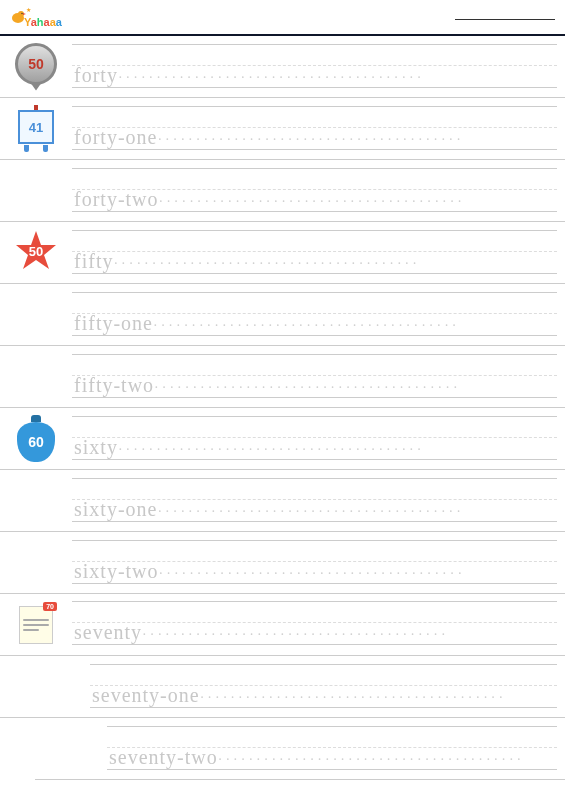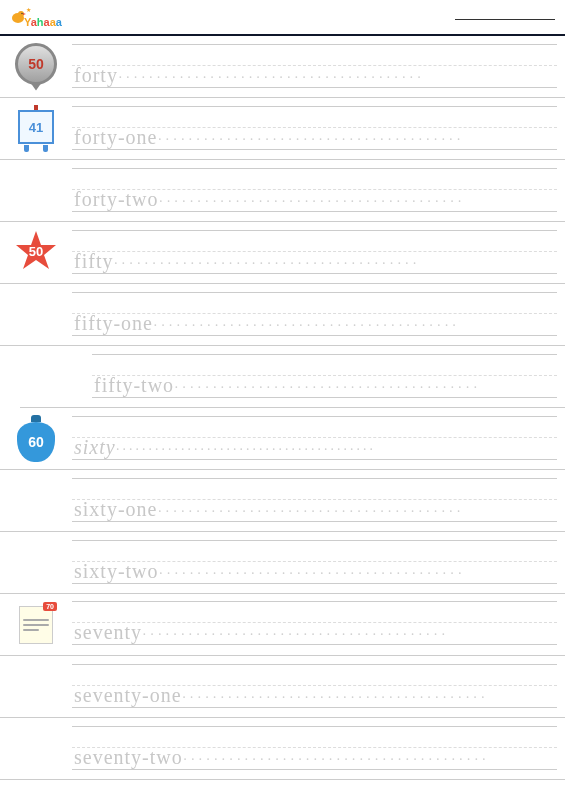--- a/index.html
+++ b/index.html
@@ -171,37 +171,37 @@
       </div>
       <div class="word-row no-icon" style="height: 62px; min-height: 62px;">
         <div class="icon-cell"></div>
         <div style="flex: 1 1 0%; position: relative; height: 62px;">
           <div style="position: absolute; top: 8px; left: 0px; right: 8px; height: 1px; background: rgb(204, 204, 204);"></div>
           <div style="position: absolute; top: 29px; left: 0px; right: 8px; height: 1px; border-top: 1px dashed rgb(221, 221, 221);"></div>
           <div style="position: absolute; bottom: 10px; left: 0px; right: 8px; height: 1px; background: rgb(204, 204, 204);"></div>
           <div style="position: absolute; bottom: 11px; left: 2px; font-size: 20px; color: rgb(200, 200, 200); font-family: &quot;Comic Sans MS&quot;, &quot;Chalkboard SE&quot;, cursive; letter-spacing: 1px; white-space: nowrap;"><span style="color: rgb(200, 200, 200);">fifty-one</span><span style="font-size: 14px; color: rgb(208, 208, 208); letter-spacing: 3px;">········································</span></div>
         </div>
       </div>
-      <div class="word-row no-icon" style="height: 62px; min-height: 62px; margin-left: 20px;">
+      <div class="word-row no-icon" style="height: 62px; min-height: 62px;">
         <div class="icon-cell"></div>
         <div style="flex: 1 1 0%; position: relative; height: 62px;">
           <div style="position: absolute; top: 8px; left: 0px; right: 8px; height: 1px; background: rgb(204, 204, 204);"></div>
           <div style="position: absolute; top: 29px; left: 0px; right: 8px; height: 1px; border-top: 1px dashed rgb(221, 221, 221);"></div>
           <div style="position: absolute; bottom: 10px; left: 0px; right: 8px; height: 1px; background: rgb(204, 204, 204);"></div>
           <div style="position: absolute; bottom: 11px; left: 2px; font-size: 20px; color: rgb(200, 200, 200); font-family: &quot;Comic Sans MS&quot;, &quot;Chalkboard SE&quot;, cursive; letter-spacing: 1px; white-space: nowrap;"><span style="color: rgb(200, 200, 200);">fifty-two</span><span style="font-size: 14px; color: rgb(208, 208, 208); letter-spacing: 3px;">········································</span></div>
         </div>
       </div>
       <div class="word-row" style="height: 62px; min-height: 62px;">
         <div class="icon-cell">
           <div style="position:relative;display:flex;flex-direction:column;align-items:center;">
       <div style="width:10px;height:7px;background:#2471a3;border-radius:3px 3px 0 0;"></div>
       <div style="width:38px;height:40px;background:#3498db;border-radius:50% 50% 45% 45% / 35% 35% 55% 55%;display:flex;align-items:center;justify-content:center;font-size:14px;font-weight:bold;color:white;font-family:Arial;">60</div>
     </div>
         </div>
-        <div style="flex: 1 1 0%; position: relative; height: 62px; font-style: italic;">
+        <div style="flex: 1 1 0%; position: relative; height: 62px;">
           <div style="position: absolute; top: 8px; left: 0px; right: 8px; height: 1px; background: rgb(204, 204, 204);"></div>
           <div style="position: absolute; top: 29px; left: 0px; right: 8px; height: 1px; border-top: 1px dashed rgb(221, 221, 221);"></div>
           <div style="position: absolute; bottom: 10px; left: 0px; right: 8px; height: 1px; background: rgb(204, 204, 204);"></div>
           <div style="position: absolute; bottom: 11px; left: 2px; font-size: 20px; color: rgb(200, 200, 200); font-family: &quot;Comic Sans MS&quot;, &quot;Chalkboard SE&quot;, cursive; letter-spacing: 1px; white-space: nowrap;"><span style="color: rgb(200, 200, 200);">sixty</span><span style="font-size: 14px; color: rgb(208, 208, 208); letter-spacing: 3px;">········································</span></div>
         </div>
       </div>
       <div class="word-row no-icon" style="height: 62px; min-height: 62px;">
         <div class="icon-cell"></div>
         <div style="flex: 1 1 0%; position: relative; height: 62px;">
           <div style="position: absolute; top: 8px; left: 0px; right: 8px; height: 1px; background: rgb(204, 204, 204);"></div>
@@ -232,28 +232,28 @@
         </div>
         <div style="flex: 1 1 0%; position: relative; height: 62px;">
           <div style="position: absolute; top: 8px; left: 0px; right: 8px; height: 1px; background: rgb(204, 204, 204);"></div>
           <div style="position: absolute; top: 29px; left: 0px; right: 8px; height: 1px; border-top: 1px dashed rgb(221, 221, 221);"></div>
           <div style="position: absolute; bottom: 10px; left: 0px; right: 8px; height: 1px; background: rgb(204, 204, 204);"></div>
           <div style="position: absolute; bottom: 11px; left: 2px; font-size: 20px; color: rgb(200, 200, 200); font-family: &quot;Comic Sans MS&quot;, &quot;Chalkboard SE&quot;, cursive; letter-spacing: 1px; white-space: nowrap;"><span style="color: rgb(200, 200, 200);">seventy</span><span style="font-size: 14px; color: rgb(208, 208, 208); letter-spacing: 3px;">········································</span></div>
         </div>
       </div>
       <div class="word-row no-icon" style="height: 62px; min-height: 62px;">
         <div class="icon-cell"></div>
-        <div style="flex: 1 1 0%; position: relative; height: 62px;">
+        <div style="flex: 1 1 0%; position: relative; height: 62px; margin-left: 18px;">
           <div style="position: absolute; top: 8px; left: 0px; right: 8px; height: 1px; background: rgb(204, 204, 204);"></div>
           <div style="position: absolute; top: 29px; left: 0px; right: 8px; height: 1px; border-top: 1px dashed rgb(221, 221, 221);"></div>
           <div style="position: absolute; bottom: 10px; left: 0px; right: 8px; height: 1px; background: rgb(204, 204, 204);"></div>
           <div style="position: absolute; bottom: 11px; left: 2px; font-size: 20px; color: rgb(200, 200, 200); font-family: &quot;Comic Sans MS&quot;, &quot;Chalkboard SE&quot;, cursive; letter-spacing: 1px; white-space: nowrap;"><span style="color: rgb(200, 200, 200);">seventy-one</span><span style="font-size: 14px; color: rgb(208, 208, 208); letter-spacing: 3px;">········································</span></div>
         </div>
       </div>
-      <div class="word-row no-icon" style="height: 62px; min-height: 62px;">
+      <div class="word-row no-icon" style="height: 62px; min-height: 62px; margin-left: 35px;">
         <div class="icon-cell"></div>
         <div style="flex: 1 1 0%; position: relative; height: 62px;">
           <div style="position: absolute; top: 8px; left: 0px; right: 8px; height: 1px; background: rgb(204, 204, 204);"></div>
           <div style="position: absolute; top: 29px; left: 0px; right: 8px; height: 1px; border-top: 1px dashed rgb(221, 221, 221);"></div>
           <div style="position: absolute; bottom: 10px; left: 0px; right: 8px; height: 1px; background: rgb(204, 204, 204);"></div>
           <div style="position: absolute; bottom: 11px; left: 2px; font-size: 20px; color: rgb(200, 200, 200); font-family: &quot;Comic Sans MS&quot;, &quot;Chalkboard SE&quot;, cursive; letter-spacing: 1px; white-space: nowrap;"><span style="color: rgb(200, 200, 200);">seventy-two</span><span style="font-size: 14px; color: rgb(208, 208, 208); letter-spacing: 3px;">········································</span></div>
         </div>
       </div>
     </div>
 

